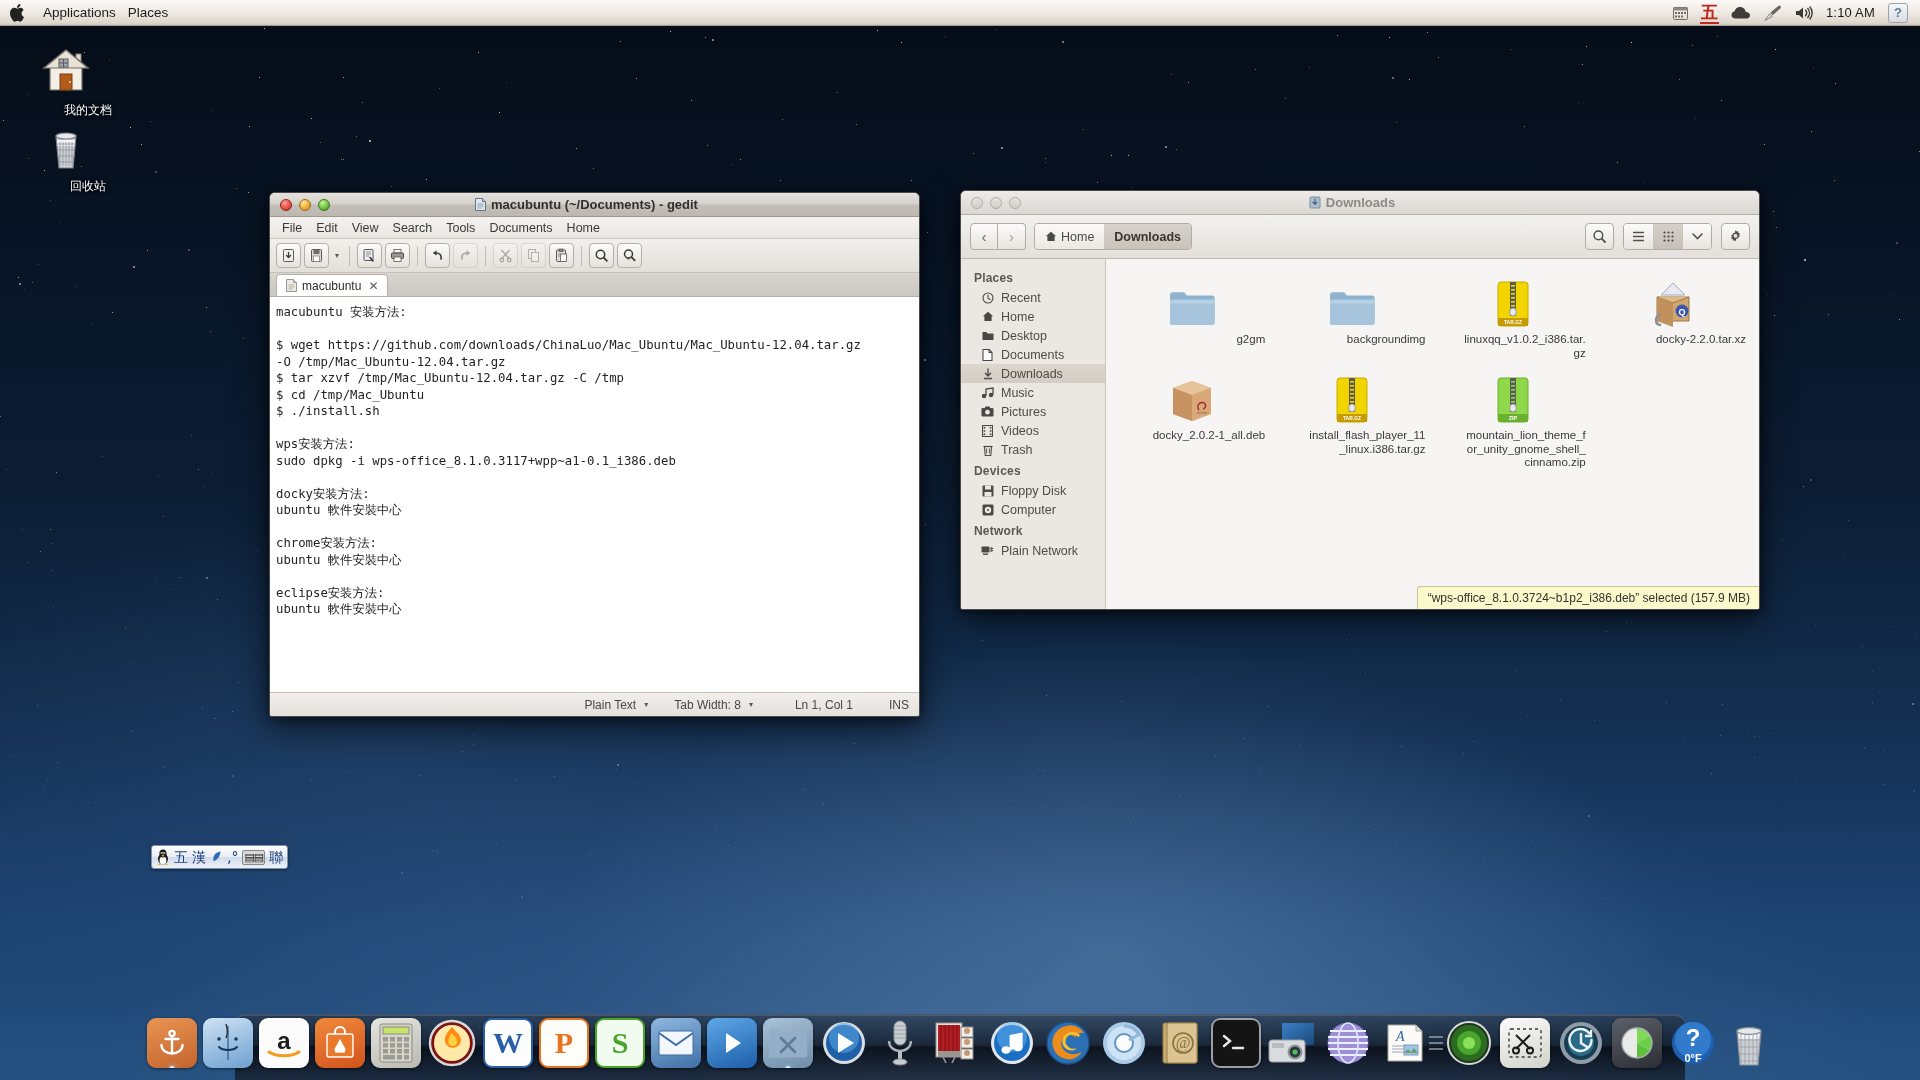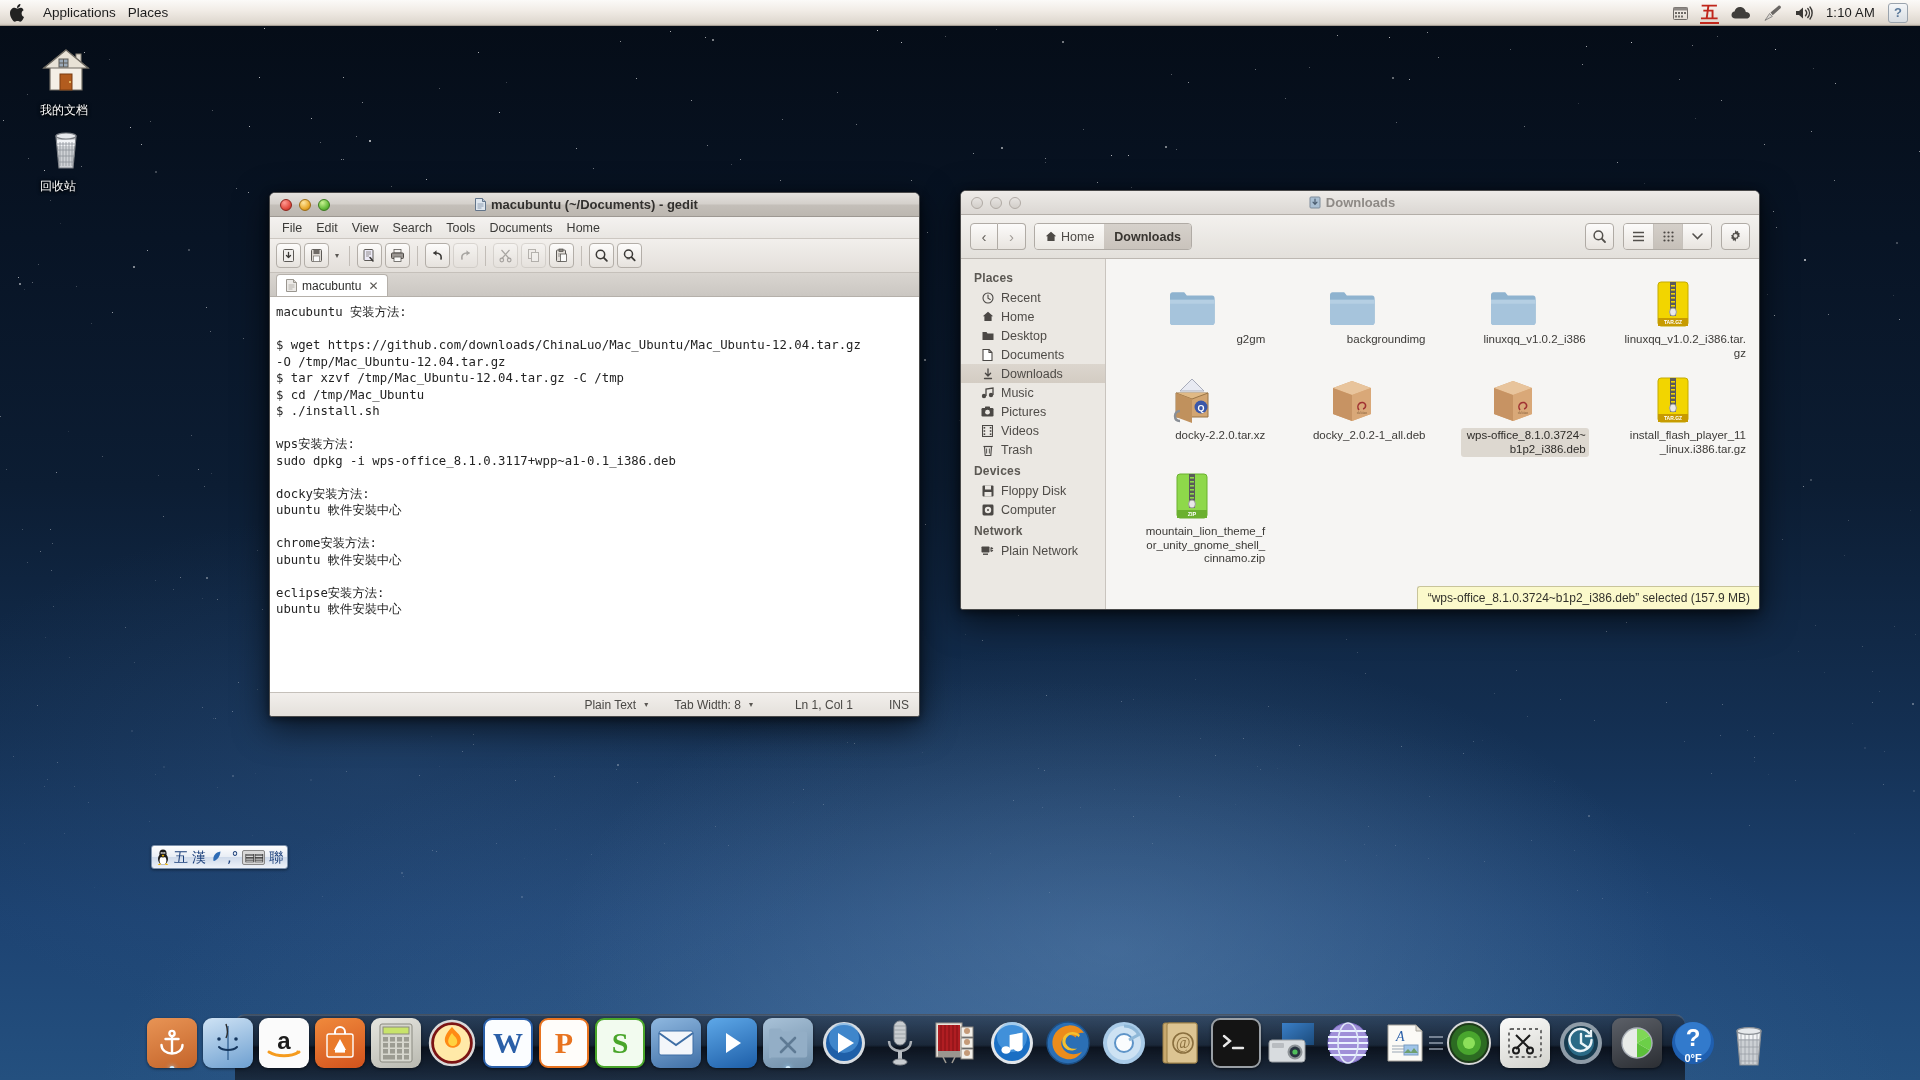--- a/index.html
+++ b/index.html
@@ -42,21 +42,21 @@
   #mb-ime::after { content:""; position:absolute; left:-1px; right:-1px; bottom:-3px; height:2px; background:#c0271c; }
   #mb-help {
     width:20px;height:20px;border:1px solid #9aa3ad;border-radius:3px;
     background:linear-gradient(180deg,#f4f6f8,#d8dde2);
     display:flex;align-items:center;justify-content:center;
     font-size:13px;color:#5b7a9c;font-weight:bold;
   }
 
   
   .desk-icon {
-    position:absolute; width:96px; cursor:default;
+    position:absolute; width:96px; text-align:center; cursor:default;
   }
   .desk-icon .lbl {
     display:block; margin-top:4px; font-family:"DejaVu Sans", sans-serif;
     font-size:12px; color:#fff; text-shadow:0 1px 3px #000,0 0 4px #000;
   }
 
   
   .win {
     position:absolute;
     border:1px solid #4a4a4a;
@@ -1232,30 +1232,20 @@
           <div class="ic">
             <svg width="48" height="40" viewBox="0 0 48 40">
                 <path d="M2 8c0-1.6 1.1-2.8 2.6-2.8h11.6l2.6 3.4H44c1.6 0 2.6 1.2 2.6 2.8v23.8c0 1.6-1 2.8-2.6 2.8H4.6C3.1 38 2 36.8 2 35.2z" fill="#8fb3cf"></path>
                 <path d="M2 12.8h44.6v22.4c0 1.6-1 2.8-2.6 2.8H4.6C3.1 38 2 36.8 2 35.2z" fill="#a6c4dc"></path>
                 <path d="M2 12.8h44.6v4H2z" fill="#b5cfe3"></path>
               </svg>
           </div>
           <span class="fn">backgroundimg</span>
         </div>
 
-        <div class="fitem">
-          <div class="ic">
-            <svg width="48" height="40" viewBox="0 0 48 40">
-                <path d="M2 8c0-1.6 1.1-2.8 2.6-2.8h11.6l2.6 3.4H44c1.6 0 2.6 1.2 2.6 2.8v23.8c0 1.6-1 2.8-2.6 2.8H4.6C3.1 38 2 36.8 2 35.2z" fill="#8fb3cf"></path>
-                <path d="M2 12.8h44.6v22.4c0 1.6-1 2.8-2.6 2.8H4.6C3.1 38 2 36.8 2 35.2z" fill="#a6c4dc"></path>
-                <path d="M2 12.8h44.6v4H2z" fill="#b5cfe3"></path>
-              </svg>
-          </div>
-          <span class="fn">linuxqq_v1.0.2_i386</span>
-        </div>
 
 
         <div class="fitem">
           <div class="ic">
             <svg width="36" height="46" viewBox="0 0 36 46">
                 <rect x="3" y="1" width="30" height="44" rx="3" fill="#f2d500"></rect>
                 <rect x="3" y="1" width="30" height="44" rx="3" fill="none" stroke="#c5ab00"></rect>
                 <rect x="15" y="1" width="6" height="34" fill="#5a5a5a"></rect>
                 <g fill="#f2d500">
                   <rect x="16" y="4" width="4" height="1.6"></rect>
@@ -1298,35 +1288,20 @@
                 <path d="M23 16l19-7v26l-19 7z" fill="#d9a878"></path>
                 <g transform="translate(28,22)" fill="none" stroke="#a03232" stroke-width="1.6">
                   <path d="M2 9c-1.5-2-1.5-5 .5-6.6C4.6.7 7.6 1.4 8.4 3.6c.7 2-.5 4-2.4 4.3"></path>
                 </g>
                 <text x="33" y="35" font-family="serif" font-size="4" fill="#8a6540" text-anchor="middle">debian</text>
               </svg>
           </div>
           <span class="fn">docky_2.0.2-1_all.deb</span>
         </div>
 
-        <div class="fitem sel">
-          <div class="ic">
-            <svg width="46" height="44" viewBox="0 0 46 44">
-                <path d="M23 2L4 9v26l19 7 19-7V9z" fill="#d9a878"></path>
-                <path d="M23 2L4 9l19 7 19-7z" fill="#e8c49c"></path>
-                <path d="M4 9l19 7v26L4 35z" fill="#c79363"></path>
-                <path d="M23 16l19-7v26l-19 7z" fill="#d9a878"></path>
-                <g transform="translate(28,22)" fill="none" stroke="#a03232" stroke-width="1.6">
-                  <path d="M2 9c-1.5-2-1.5-5 .5-6.6C4.6.7 7.6 1.4 8.4 3.6c.7 2-.5 4-2.4 4.3"></path>
-                </g>
-                <text x="33" y="35" font-family="serif" font-size="4" fill="#8a6540" text-anchor="middle">debian</text>
-              </svg>
-          </div>
-          <span class="fn">wps-office_8.1.0.3724~b1p2_i386.deb</span>
-        </div>
 
         <div class="fitem">
           <div class="ic">
             <svg width="36" height="46" viewBox="0 0 36 46">
                 <rect x="3" y="1" width="30" height="44" rx="3" fill="#f2d500"></rect>
                 <rect x="3" y="1" width="30" height="44" rx="3" fill="none" stroke="#c5ab00"></rect>
                 <rect x="15" y="1" width="6" height="34" fill="#5a5a5a"></rect>
                 <g fill="#f2d500">
                   <rect x="16" y="4" width="4" height="1.6"></rect>
                   <rect x="16" y="8" width="4" height="1.6"></rect>

